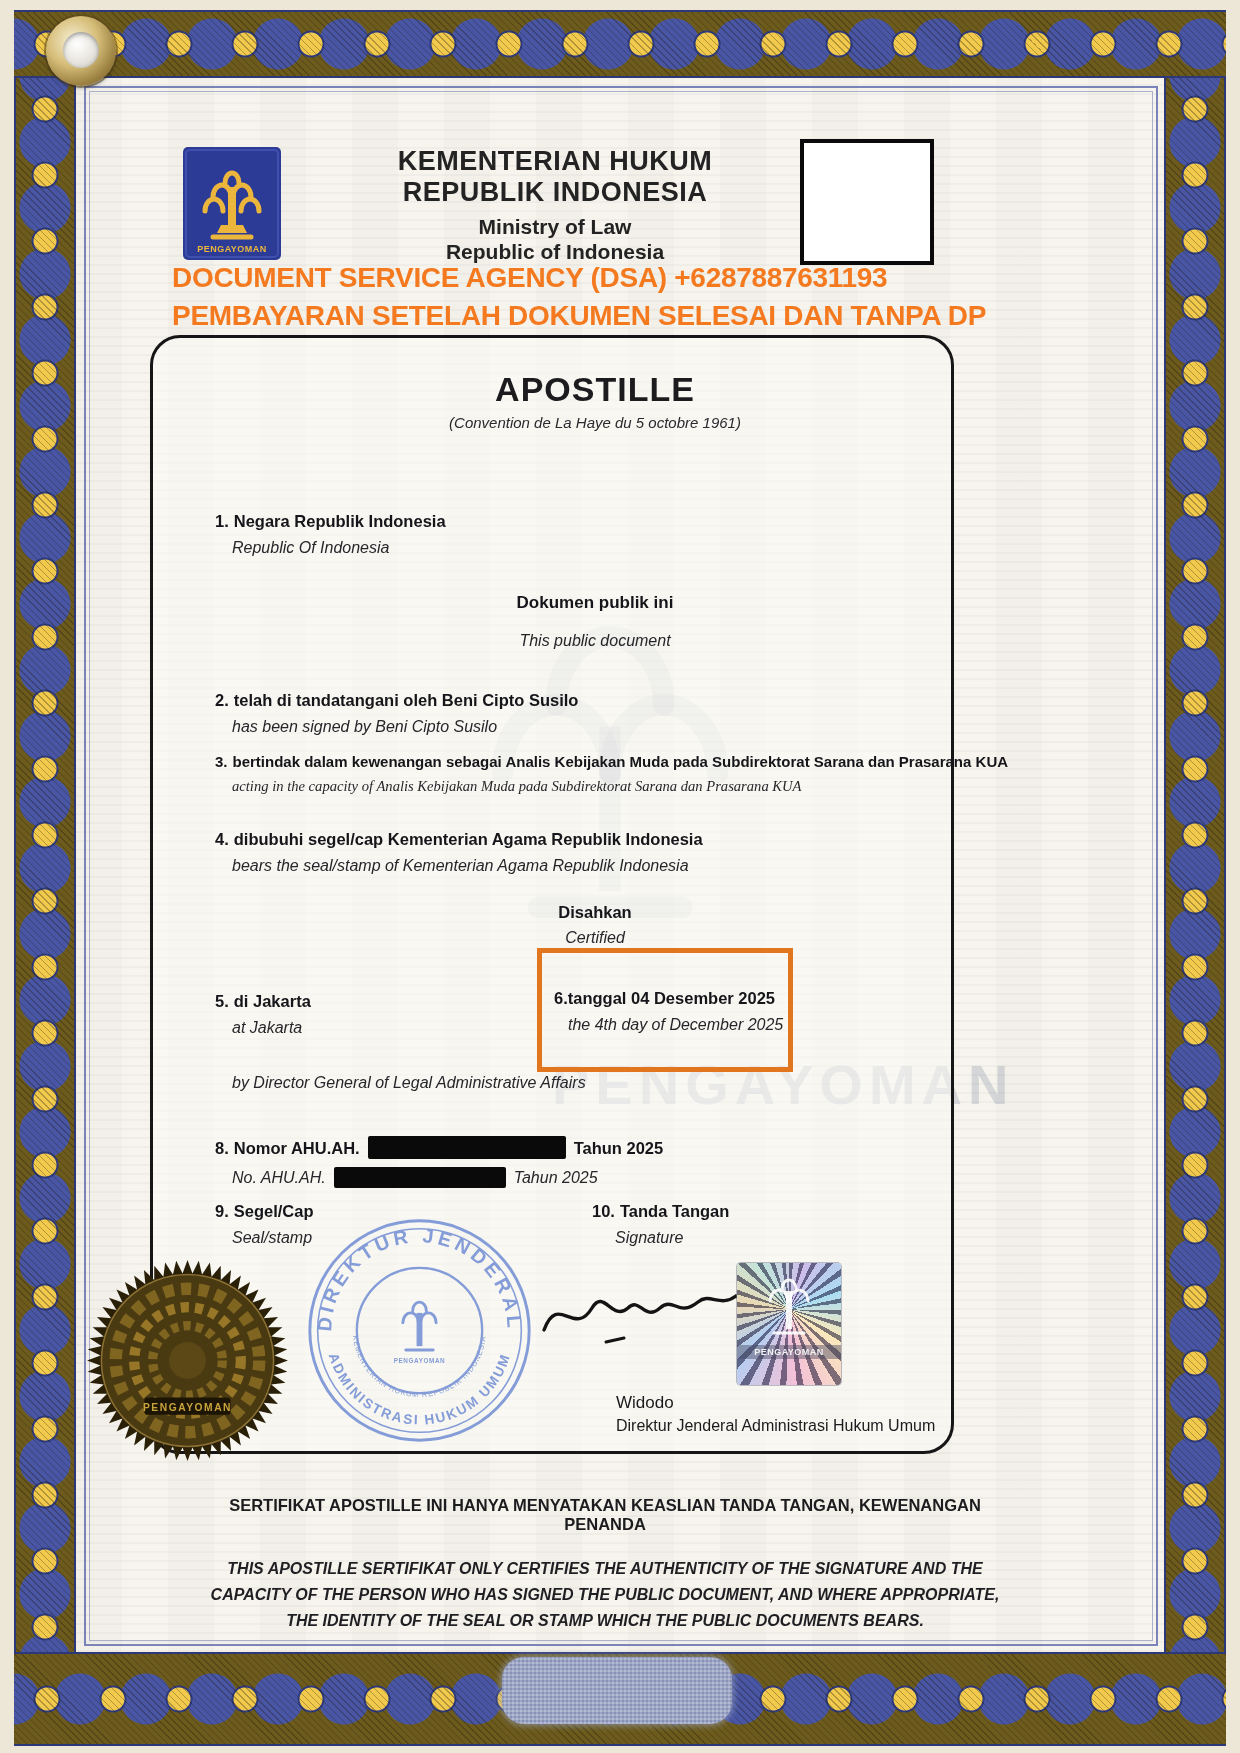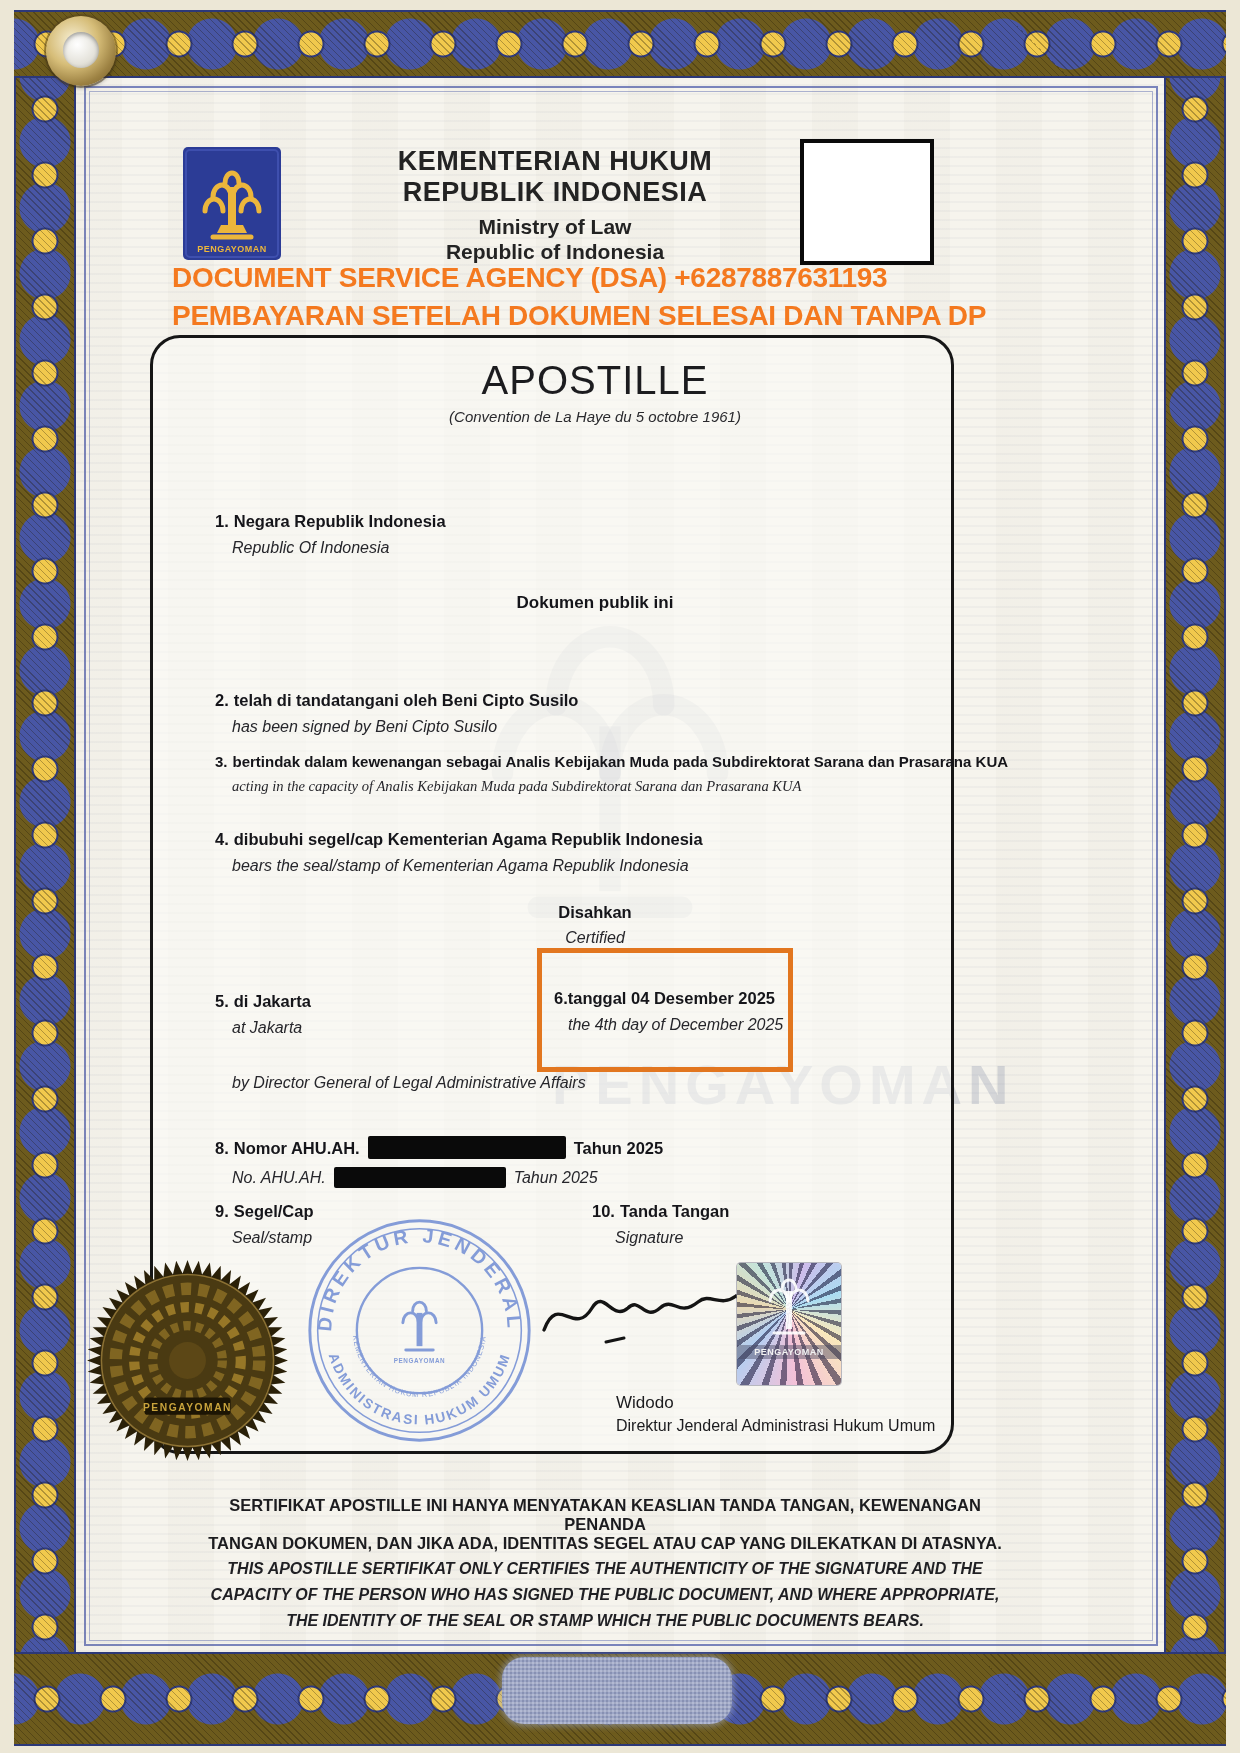--- a/index.html
+++ b/index.html
@@ -60,21 +60,21 @@
   .ministry{position:absolute;left:320px;top:146px;width:470px;text-align:center;z-index:5;color:#232323;}
   .ministry .id-line{font-size:27px;font-weight:bold;letter-spacing:.5px;line-height:31px;}
   .ministry .en-block{margin-top:6px;}
   .ministry .en-line{font-size:21px;font-weight:bold;line-height:25px;}
   .redact-photo{position:absolute;left:800px;top:139px;width:126px;height:118px;background:#fff;border:4px solid #0a0a0a;z-index:6;}
   .banner{position:absolute;left:172px;z-index:6;color:#f4791f;font-size:28px;font-weight:bold;letter-spacing:-.3px;white-space:nowrap;}
   
   .cert-box{position:absolute;left:150px;top:335px;width:798px;height:1113px;z-index:4;
     border:3px solid #161616;border-radius:30px;background:rgba(252,251,247,0.55);}
   .center-col{position:absolute;left:245px;width:700px;text-align:center;z-index:5;color:#15151a;}
-  .cert-title{font-size:40px;font-weight:normal;letter-spacing:1px;color:#1c1c1f;}
+  .cert-title{font-size:34px;font-weight:bold;letter-spacing:1px;color:#1c1c1f;margin-top:12px;}
   .cert-subtitle{font-size:15px;font-style:italic;color:#2a2a2e;}
   .c-bold{font-size:17px;font-weight:bold;}
   .c-italic{font-size:16px;font-style:italic;color:#26262b;}
   .item{position:absolute;left:215px;width:745px;z-index:5;color:#15151a;font-size:16.5px;}
   .item .id{font-weight:bold;white-space:nowrap;}
   .item .en{font-style:italic;margin-top:8px;margin-left:17px;white-space:nowrap;font-size:16px;color:#26262b;}
   .item.small{font-size:15px;}
   .item.small .en{font-size:14.6px;font-family:Liberation Serif, serif;}
   .item .num{margin-right:5px;}
   .redact-black{display:inline-block;background:#0a0a0a;border-radius:2px;margin:0 8px;vertical-align:-5px;}
@@ -179,20 +179,21 @@
   <div class="cert-subtitle" style="margin-top:5px;">(Convention de La Haye du 5 octobre 1961)</div>
 </div>
 
 <div class="item" style="top:512px;">
   <div class="id"><span class="num">1.</span><span>Negara Republik Indonesia</span></div>
   <div class="en">Republic Of Indonesia</div>
 </div>
 
 <div class="center-col" style="top:593px;">
   <div class="c-bold">Dokumen publik ini</div>
+  <div class="c-italic" style="margin-top:19px;">This public document</div>
 </div>
 
 <div class="item" style="top:691px;">
   <div class="id"><span class="num">2.</span><span>telah di tandatangani oleh Beni Cipto Susilo</span></div>
   <div class="en">has been signed by Beni Cipto Susilo</div>
 </div>
 
 <div class="item small" style="top:753px;">
   <div class="id"><span class="num">3.</span><span>bertindak dalam kewenangan sebagai Analis Kebijakan Muda pada Subdirektorat Sarana dan Prasarana KUA</span></div>
   <div class="en">acting in the capacity of Analis Kebijakan Muda pada Subdirektorat Sarana dan Prasarana KUA</div>
@@ -299,21 +300,20 @@
   <circle cx="100" cy="100" r="70" fill="none" stroke="#8a6d24" stroke-width="12" stroke-dasharray="10 7" opacity="0.85"></circle>
   <circle cx="100" cy="100" r="52" fill="none" stroke="#a5832c" stroke-width="10" stroke-dasharray="8 6" opacity="0.85"></circle>
   <circle cx="100" cy="100" r="34" fill="none" stroke="#8a6d24" stroke-width="9" stroke-dasharray="7 5" opacity="0.85"></circle>
   <circle cx="100" cy="100" r="18" fill="#5c4716"></circle>
   <rect x="58" y="136" width="84" height="17" rx="3" fill="#1c1504"></rect>
   <text x="100" y="149" text-anchor="middle" font-size="10" font-weight="bold" fill="#c9a43c" letter-spacing="1.5">PENGAYOMAN</text>
 </svg>
 
 <div class="footer-id">
   <div>SERTIFIKAT APOSTILLE INI HANYA MENYATAKAN KEASLIAN TANDA TANGAN, KEWENANGAN PENANDA</div>
-  <div>TANGAN DOKUMEN, DAN JIKA ADA, IDENTITAS SEGEL ATAU CAP YANG DILEKATKAN DI ATASNYA.</div>
 </div>
 <div class="footer-en">
   <div>THIS APOSTILLE SERTIFIKAT ONLY CERTIFIES THE AUTHENTICITY OF THE SIGNATURE AND THE</div>
   <div>CAPACITY OF THE PERSON WHO HAS SIGNED THE PUBLIC DOCUMENT, AND WHERE APPROPRIATE,</div>
   <div>THE IDENTITY OF THE SEAL OR STAMP WHICH THE PUBLIC DOCUMENTS BEARS.</div>
 </div>
 
 <div class="blur-redact"></div>
 
 </body></html>

